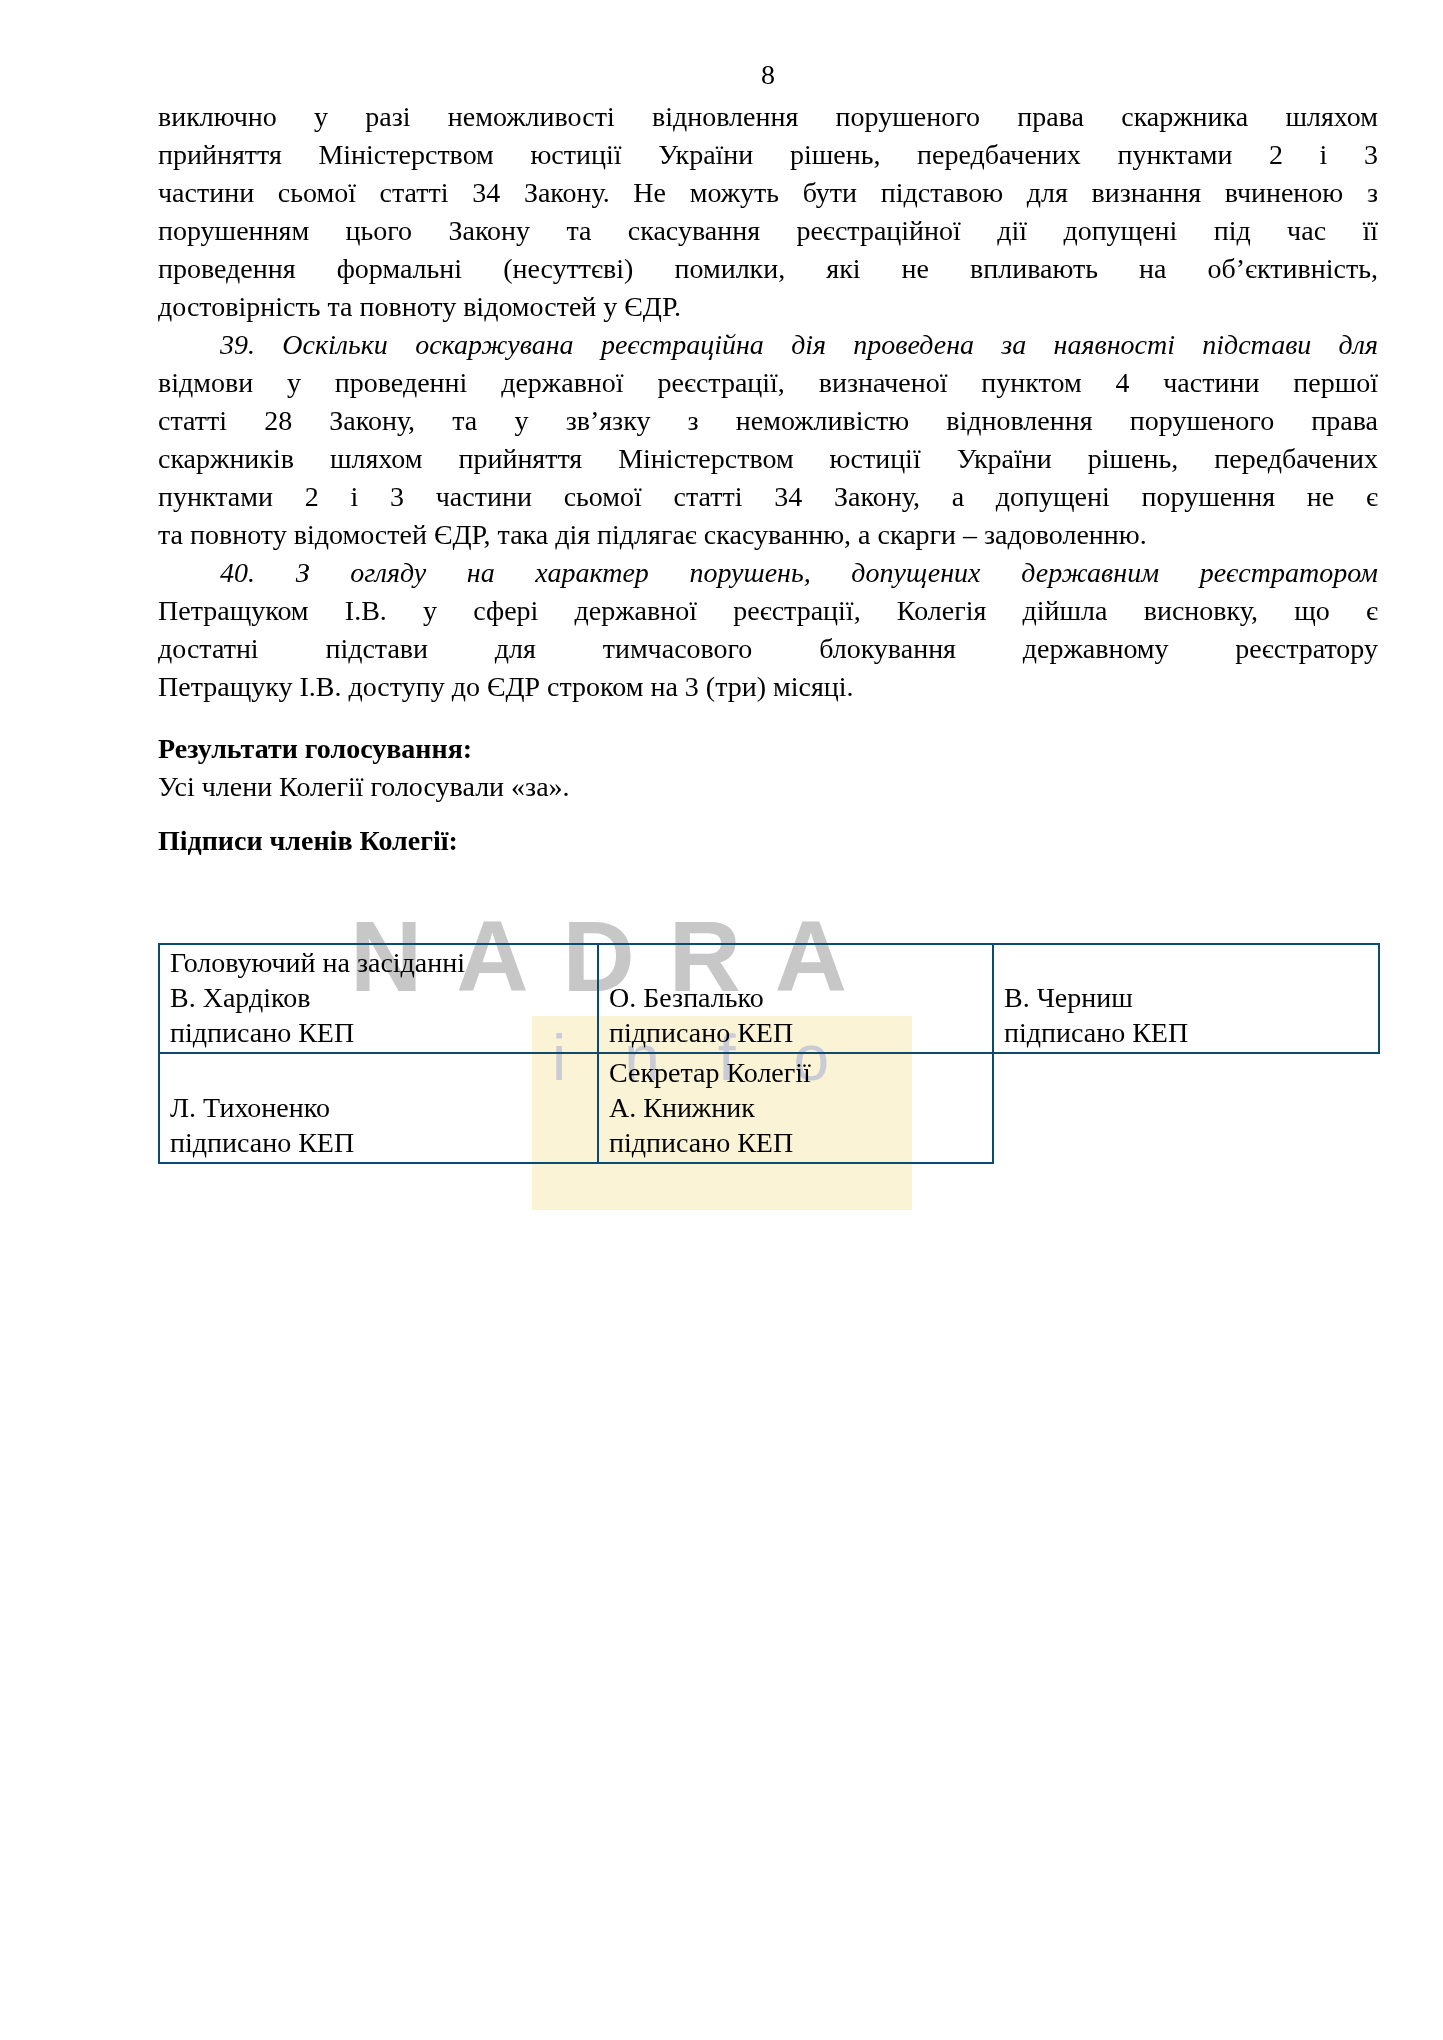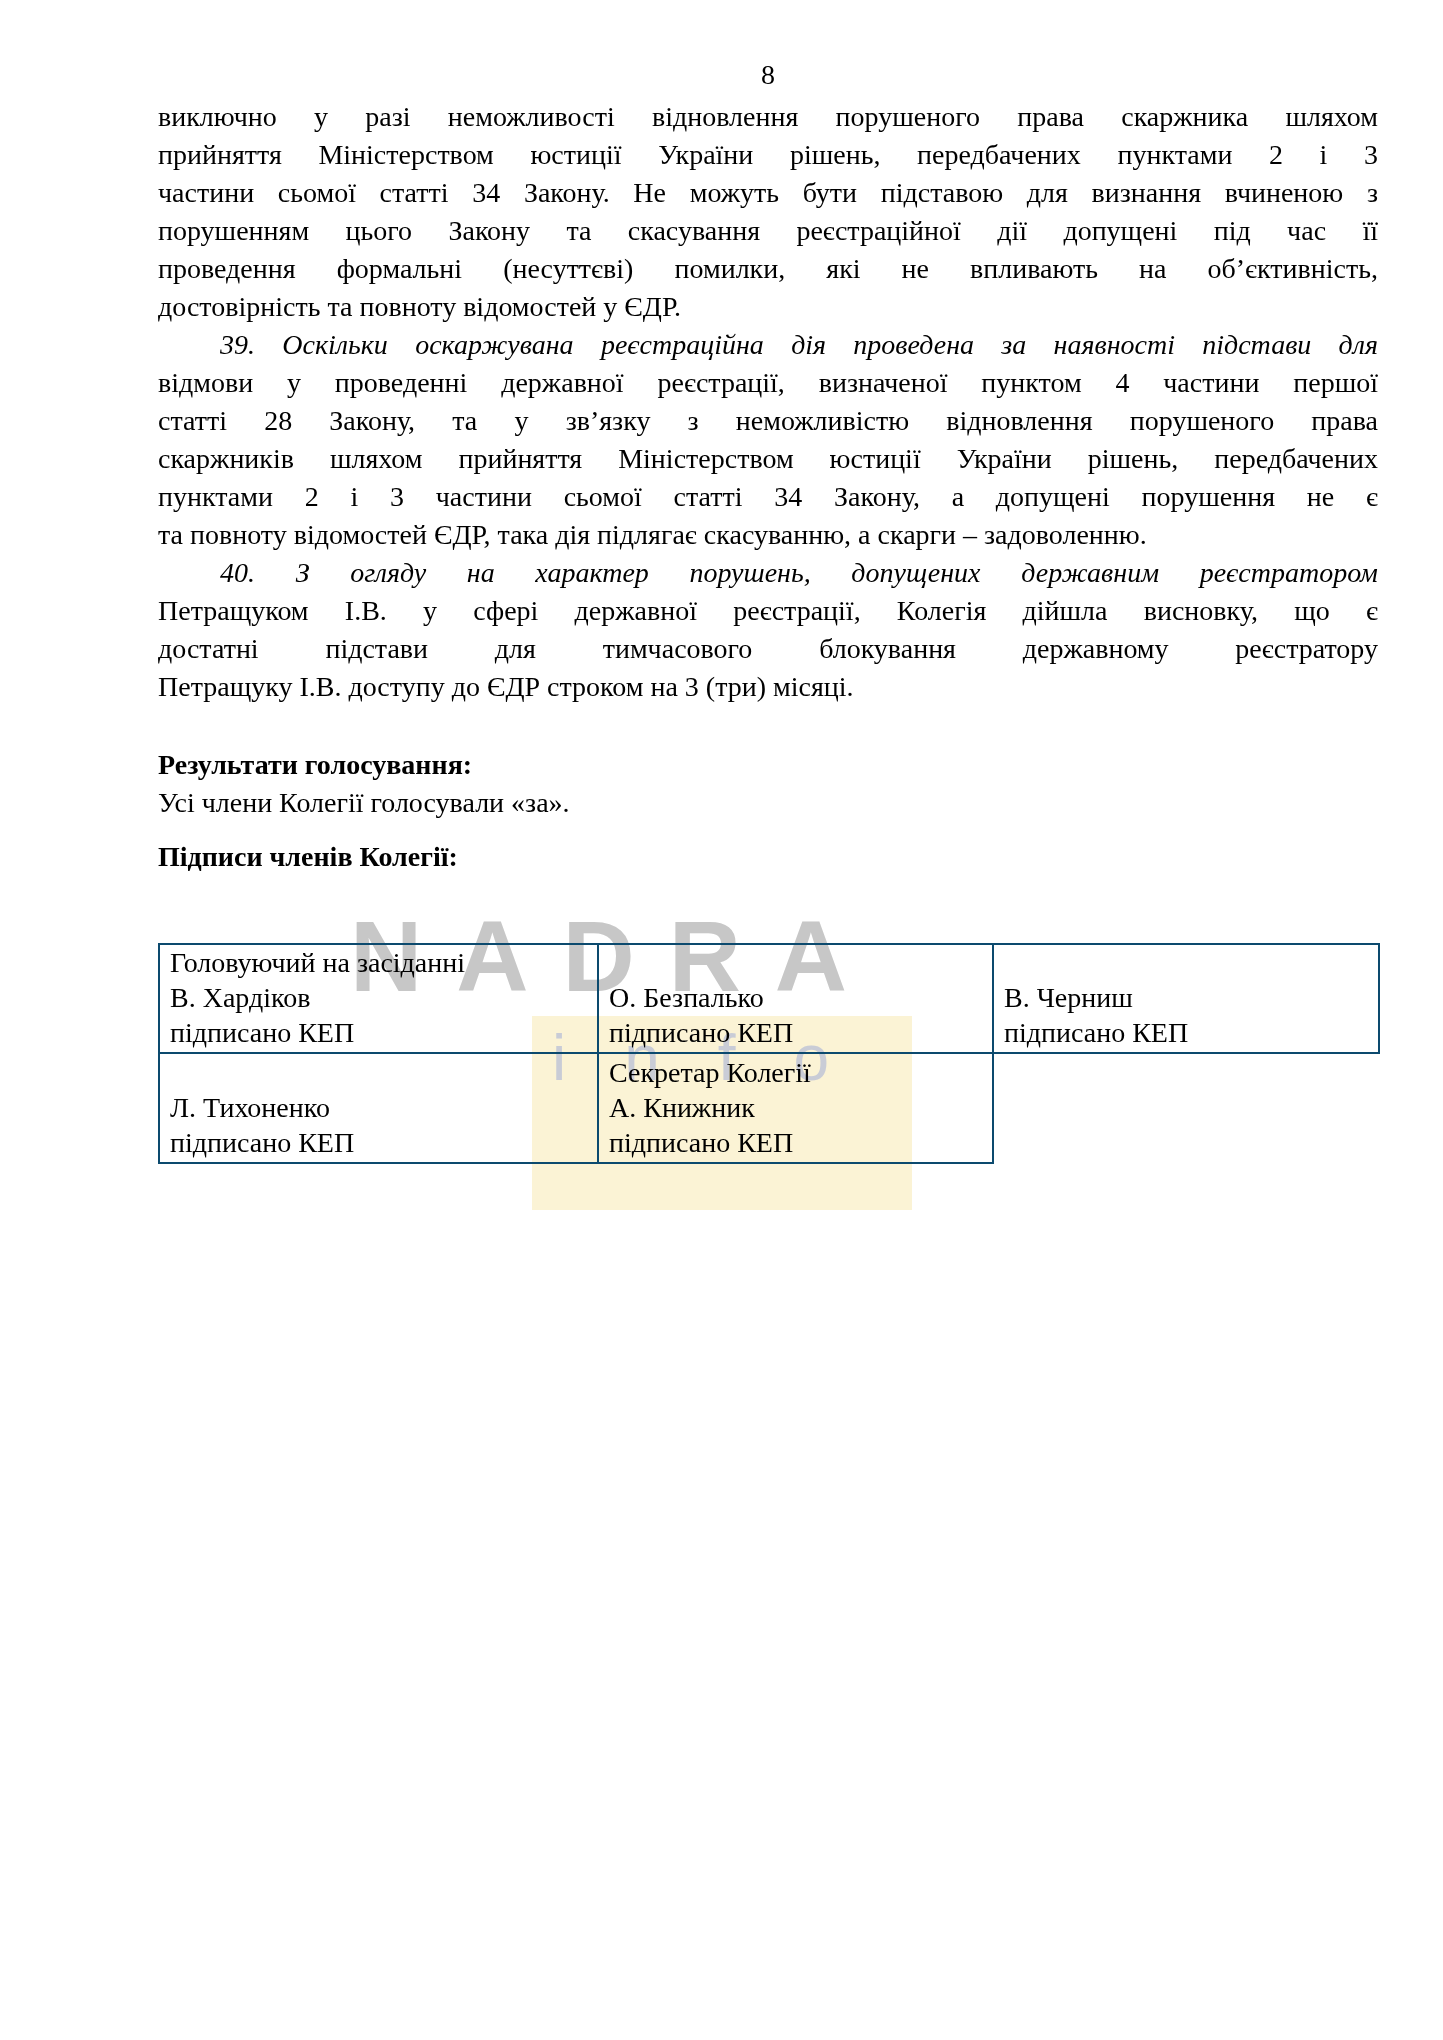--- a/index.html
+++ b/index.html
@@ -36,21 +36,21 @@
     font-size:28px; line-height:38px;
   }
   .line {
     height:38px; text-align:justify; text-align-last:justify;
     box-sizing:border-box; width:100%;
   }
   .line.last { text-align-last:left; }
   .line.indent { padding-left:62px;font-style:italic; }
   .heading { font-weight:bold; height:38px; }
   .plainline { height:38px; }
-  .sp24 { margin-top:40px; }
+  .sp24 { margin-top:24px; }
   .sp21 { margin-top:16px; }
   
   table.sig {
     position:absolute; left:158px; top:943px; width:1220px; z-index:2;
     border-collapse:collapse; table-layout:fixed;
     font-size:28px; line-height:35px;
   }
   table.sig td {
     border:2px solid #0c4a6e; vertical-align:bottom;
     padding:0 8px 2px 10px; background:transparent;

